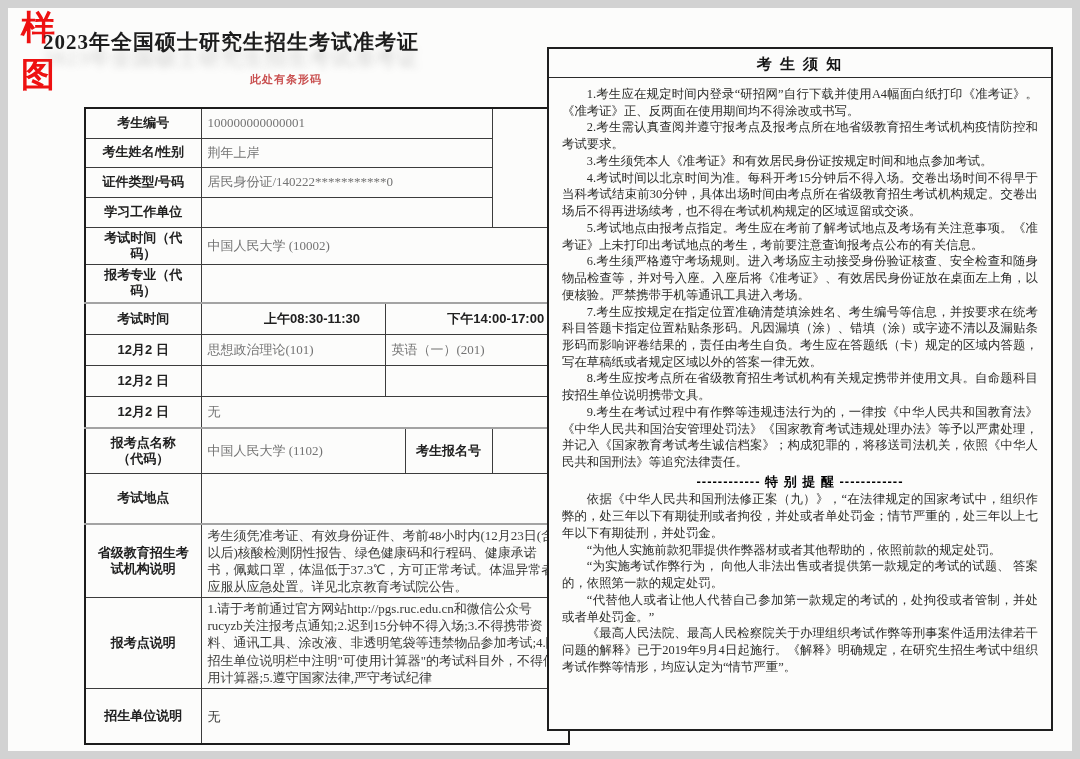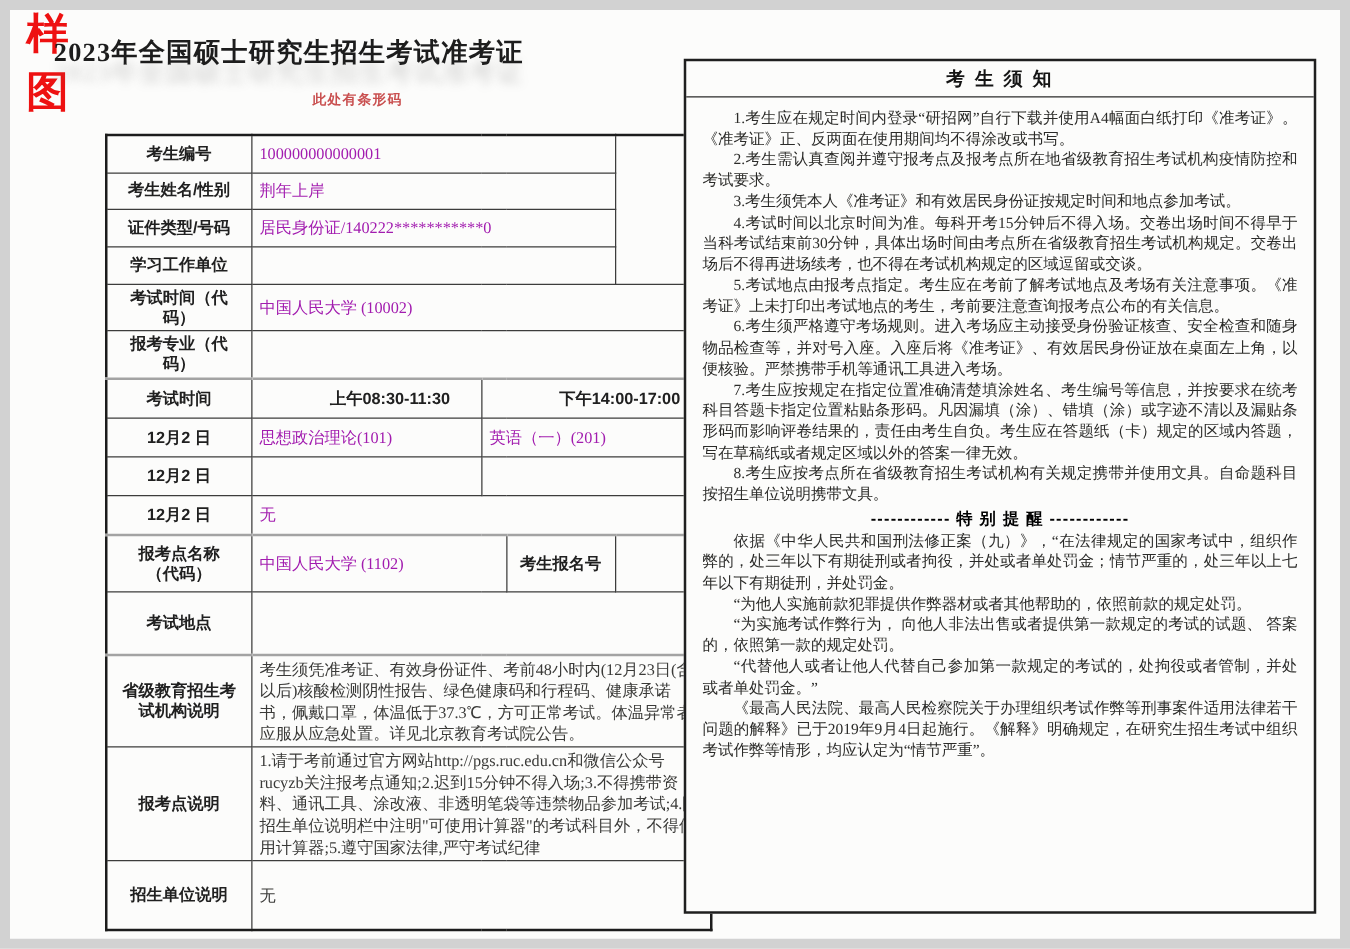--- a/index.html
+++ b/index.html
@@ -46,21 +46,21 @@
     font-size:13px; vertical-align:middle;
     padding:2px 6px;
     overflow:hidden;
   }
   tr.thick-top td { border-top:2px solid #a3a3a3; }
   td.lbl {
     text-align:center; font-weight:bold; color:#202020;
     padding:2px 4px; line-height:1.25;
   }
   td.val {
-    font-family:"Liberation Serif", serif; color:#a21caf;
+    font-family:"Liberation Serif", serif; color:#737373;
     text-align:left;
   }
   td.val.center { text-align:center; font-family:"Liberation Sans", sans-serif; font-weight:bold; color:#202020;padding-left:44px; }
   td.small {
     font-size:11.5px; line-height:1.32; padding:3px 5px;
     font-family:"Liberation Serif", serif; color:#3a3a38;
   }
 
   
   .notice-panel {
@@ -184,20 +184,21 @@
     <div class="notice-title">考 生 须 知</div>
     <div class="notice-body">
       <p>1.考生应在规定时间内登录“研招网”自行下载并使用A4幅面白纸打印《准考证》。《准考证》正、反两面在使用期间均不得涂改或书写。</p>
       <p>2.考生需认真查阅并遵守报考点及报考点所在地省级教育招生考试机构疫情防控和考试要求。</p>
       <p>3.考生须凭本人《准考证》和有效居民身份证按规定时间和地点参加考试。</p>
       <p>4.考试时间以北京时间为准。每科开考15分钟后不得入场。交卷出场时间不得早于当科考试结束前30分钟，具体出场时间由考点所在省级教育招生考试机构规定。交卷出场后不得再进场续考，也不得在考试机构规定的区域逗留或交谈。</p>
       <p>5.考试地点由报考点指定。考生应在考前了解考试地点及考场有关注意事项。《准考证》上未打印出考试地点的考生，考前要注意查询报考点公布的有关信息。</p>
       <p>6.考生须严格遵守考场规则。进入考场应主动接受身份验证核查、安全检查和随身物品检查等，并对号入座。入座后将《准考证》、有效居民身份证放在桌面左上角，以便核验。严禁携带手机等通讯工具进入考场。</p>
       <p>7.考生应按规定在指定位置准确清楚填涂姓名、考生编号等信息，并按要求在统考科目答题卡指定位置粘贴条形码。凡因漏填（涂）、错填（涂）或字迹不清以及漏贴条形码而影响评卷结果的，责任由考生自负。考生应在答题纸（卡）规定的区域内答题，写在草稿纸或者规定区域以外的答案一律无效。</p>
       <p>8.考生应按考点所在省级教育招生考试机构有关规定携带并使用文具。自命题科目按招生单位说明携带文具。</p>
+      <p>9.考生在考试过程中有作弊等违规违法行为的，一律按《中华人民共和国教育法》《中华人民共和国治安管理处罚法》《国家教育考试违规处理办法》等予以严肃处理，并记入《国家教育考试考生诚信档案》；构成犯罪的，将移送司法机关，依照《中华人民共和国刑法》等追究法律责任。</p>
       <p class="special-title">------------ 特 别 提 醒 ------------</p>
       <p>依据《中华人民共和国刑法修正案（九）》，“在法律规定的国家考试中，组织作弊的，处三年以下有期徒刑或者拘役，并处或者单处罚金；情节严重的，处三年以上七年以下有期徒刑，并处罚金。</p>
       <p>“为他人实施前款犯罪提供作弊器材或者其他帮助的，依照前款的规定处罚。</p>
       <p>“为实施考试作弊行为， 向他人非法出售或者提供第一款规定的考试的试题、 答案的，依照第一款的规定处罚。</p>
       <p>“代替他人或者让他人代替自己参加第一款规定的考试的，处拘役或者管制，并处或者单处罚金。”</p>
       <p>《最高人民法院、最高人民检察院关于办理组织考试作弊等刑事案件适用法律若干问题的解释》已于2019年9月4日起施行。《解释》明确规定，在研究生招生考试中组织考试作弊等情形，均应认定为“情节严重”。</p>
     </div>
   </div>
 
 </div>

